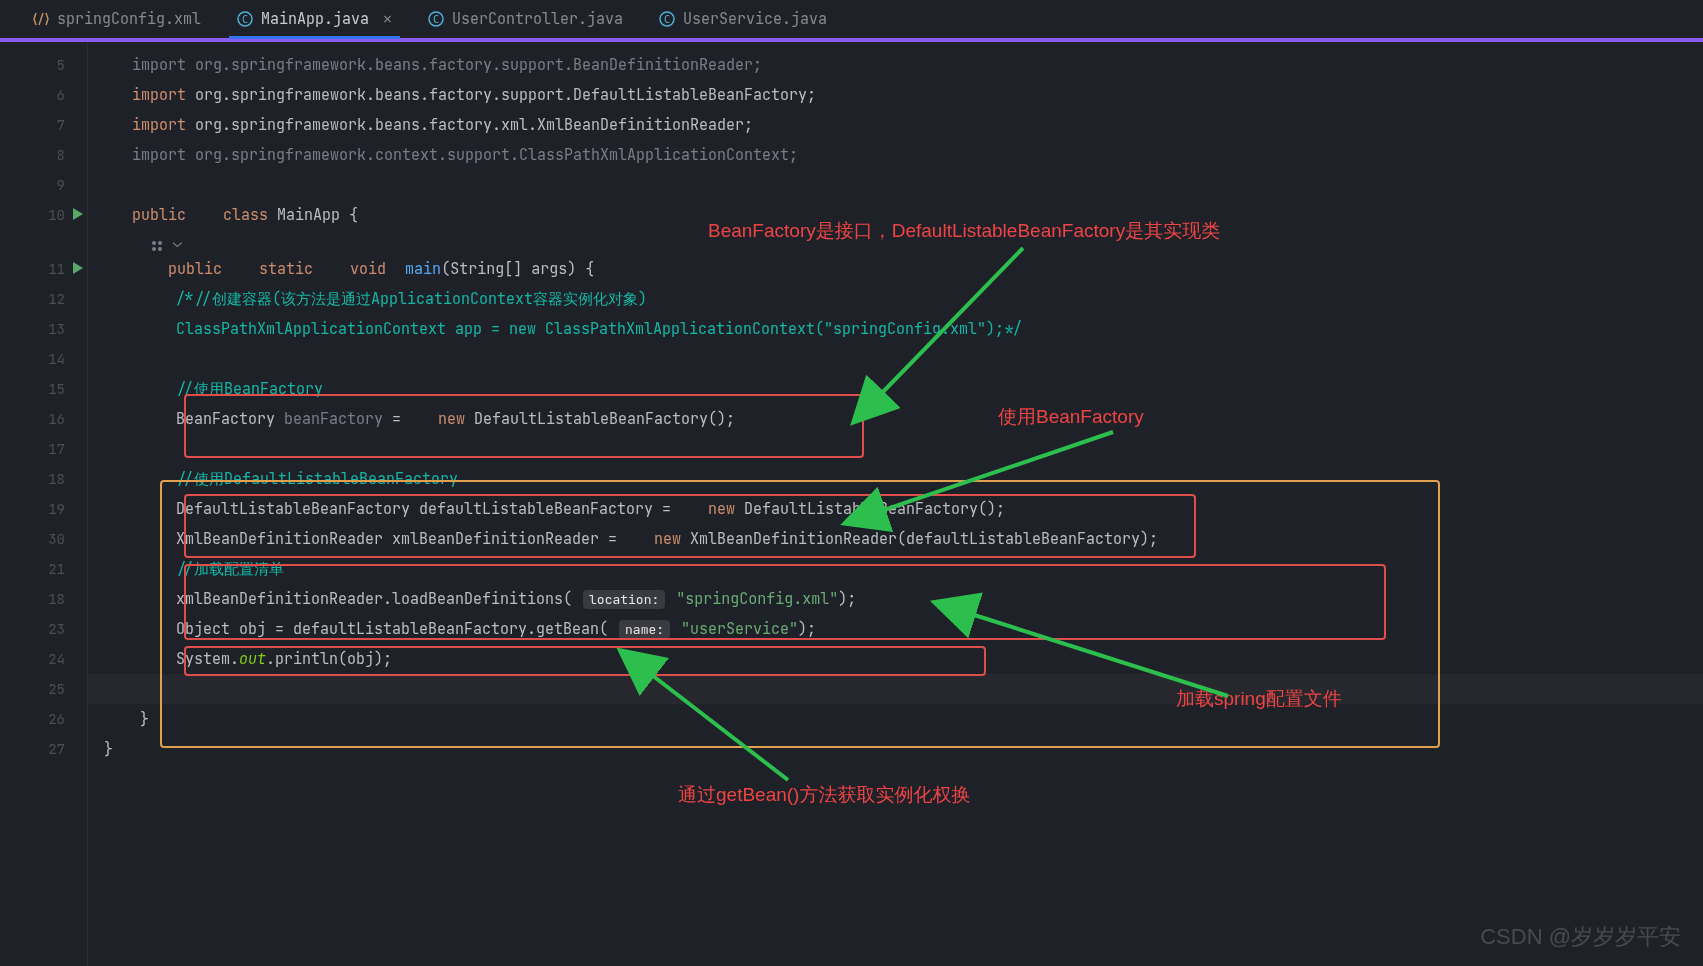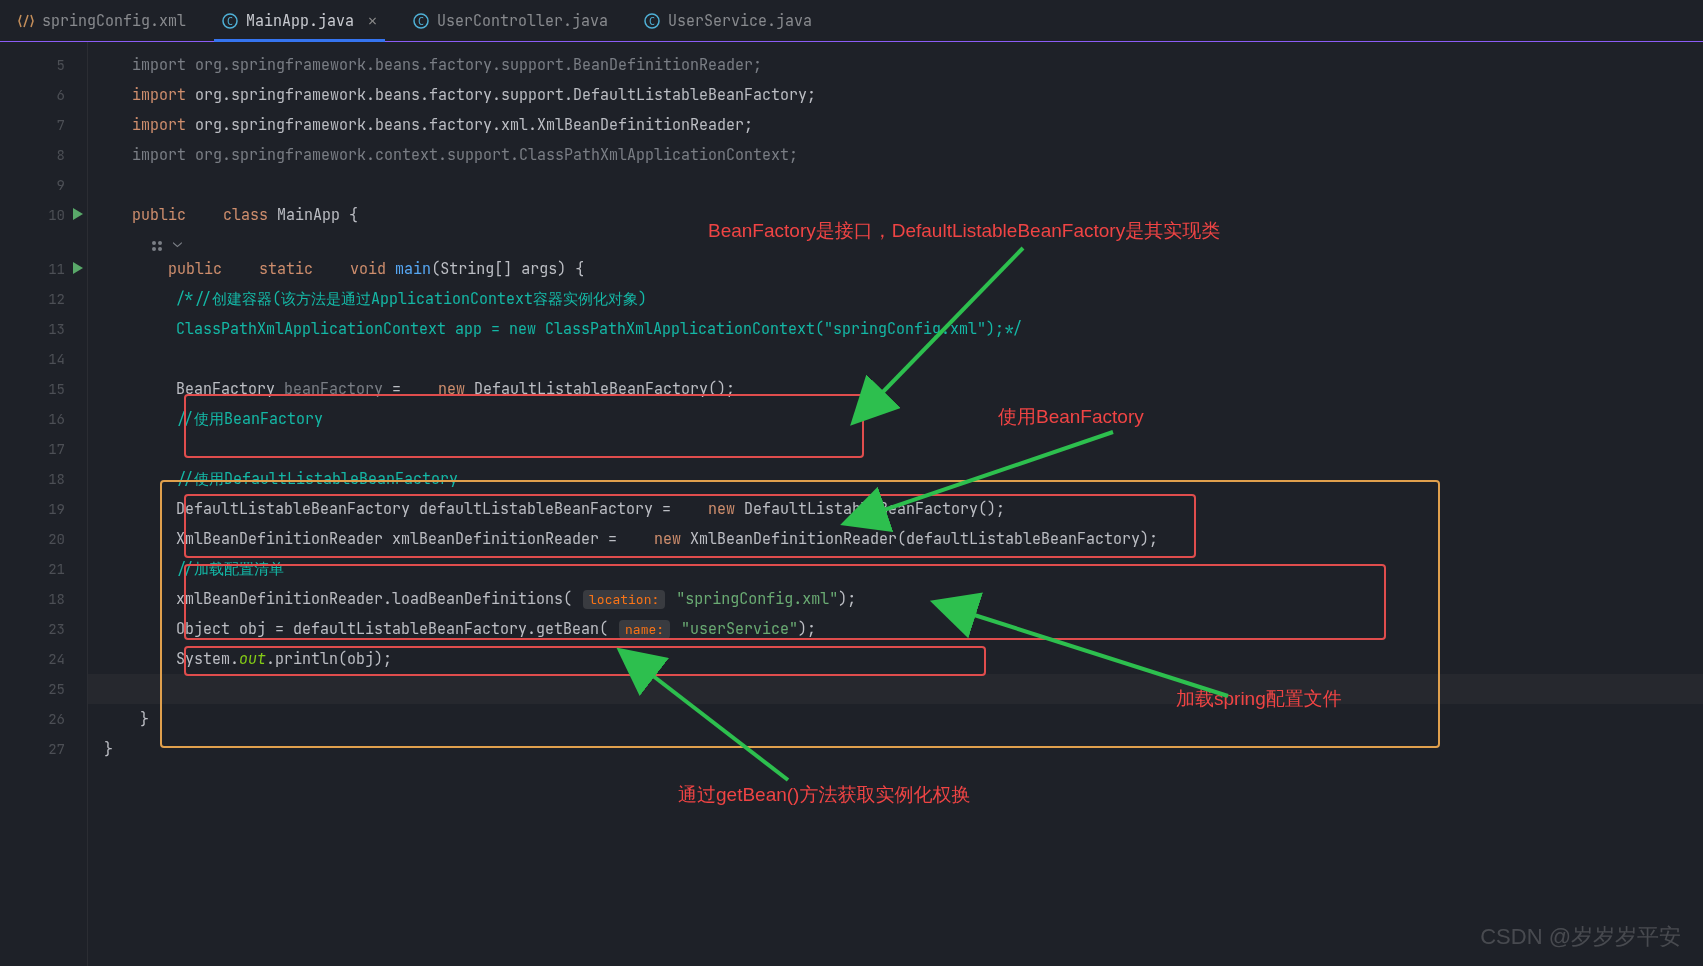--- a/index.html
+++ b/index.html
@@ -1,22 +1,22 @@
 <!DOCTYPE html>
 <html><head>
 <meta charset="utf-8">
 <style>
 * { margin:0; padding:0; box-sizing:border-box; }
 body {
   background:#1e2128; color:#bcbec4; font-family:"JetBrains Mono","Consolas",monospace;
   font-size:15px; width:1703px; height:966px; overflow:hidden; position:relative;
 }
 .tabs {
-  display:flex; background:#1e2128; border-bottom:1px solid #8b5cf6; height:42px;
-  padding-left:0; align-items:center;
+  display:flex; background:#1e2128; border-bottom:4px solid #8b5cf6; height:42px;
+  padding-left:15px; align-items:center;
 }
 .tab {
   display:flex; align-items:center; gap:8px; padding:0 18px; height:100%;
   color:#888a8e; cursor:pointer; position:relative;
 }
 .tab.active { color:#c9cbd1; }
 .tab.active::after {
   content:""; position:absolute; bottom:-1px; left:10px; right:10px; height:3px;
   background:#3574f0;
 }
@@ -33,27 +33,27 @@
   position:absolute; right:4px; top:8px; width:0; height:0;
   border-left:10px solid #59a869; border-top:6px solid transparent;
   border-bottom:6px solid transparent;
 }
 .code { position:relative; flex:1; padding-top:8px; }
 .line {
   height:30px; line-height:30px; padding-left:16px; white-space:pre;
   font-family:"JetBrains Mono","Consolas",monospace;
 }
 .kw { color:#cf8e6d;margin-left:28px; }
-.fn { color:#56a8f5; }
+.fn { color:#56a8f5;margin-left:10px; }
 .str { color:#6aab73; }
 .cm { color:#14b8a6; }
 .dim { color:#7a7e85; }
 .field { color:#84cc16; font-style:italic; }
 .hint {
-  background:#393b40; color:#f97316; border-radius:4px; padding:1px 6px;
+  background:#393b40; color:#e5e5e5; border-radius:4px; padding:1px 6px;
   font-size:13px; margin:0 2px;
 }
 .inlay-icon {
   display:inline-block; width:14px; height:14px; vertical-align:middle;
   color:#7a7e85;
 }
 .caret-line { background:#26282e; }
 .box {
   position:absolute; border:2px solid; border-radius:4px; pointer-events:none;
 }
@@ -114,21 +114,21 @@
     <div class="gutter-row" style="height:24px;line-height:24px"></div>
     <div class="gutter-row">11<span class="run-icon"></span></div>
     <div class="gutter-row">12</div>
     <div class="gutter-row">13</div>
     <div class="gutter-row">14</div>
     <div class="gutter-row">15</div>
     <div class="gutter-row">16</div>
     <div class="gutter-row">17</div>
     <div class="gutter-row">18</div>
     <div class="gutter-row">19</div>
-    <div class="gutter-row">20</div>
+    <div class="gutter-row">30</div>
     <div class="gutter-row">21</div>
     <div class="gutter-row">18</div>
     <div class="gutter-row">23</div>
     <div class="gutter-row">24</div>
     <div class="gutter-row">25</div>
     <div class="gutter-row">26</div>
     <div class="gutter-row">27</div>
   </div>
 
   <div class="code">
@@ -141,22 +141,22 @@
     <div class="line" style="height:24px;line-height:24px;padding-left:62px"><span class="inlay-icon"><svg width="14" height="14">
             <circle cx="4" cy="4" r="2" fill="#7a7e85"></circle>
             <circle cx="10" cy="4" r="2" fill="#7a7e85"></circle>
             <circle cx="4" cy="10" r="2" fill="#7a7e85"></circle>
             <circle cx="10" cy="10" r="2" fill="#7a7e85"></circle>
           </svg></span> <span class="dim">⌄</span></div>
     <div class="line">    <span class="kw">public</span> <span class="kw">static</span> <span class="kw">void</span> <span class="fn">main</span><span>(String[] args) {</span></div>
     <div class="line">        <span class="cm">/*//创建容器(该方法是通过ApplicationContext容器实例化对象)</span></div>
     <div class="line">        <span class="cm">ClassPathXmlApplicationContext app = </span><span class="cm">new</span><span class="cm"> ClassPathXmlApplicationContext(</span><span class="cm">"springConfig.xml"</span><span class="cm">);*/</span></div>
     <div class="line"></div>
+    <div class="line">        <span class="cm">//使用BeanFactory</span></div>
     <div class="line">        <span>BeanFactory </span><span class="dim">beanFactory</span><span> = </span><span class="kw">new</span><span> DefaultListableBeanFactory();</span></div>
-    <div class="line">        <span class="cm">//使用BeanFactory</span></div>
     <div class="line"></div>
     <div class="line">        <span class="cm">//使用DefaultListableBeanFactory</span></div>
     <div class="line">        <span>DefaultListableBeanFactory defaultListableBeanFactory = </span><span class="kw">new</span><span> DefaultListableBeanFactory();</span></div>
     <div class="line">        <span>XmlBeanDefinitionReader xmlBeanDefinitionReader = </span><span class="kw">new</span><span> XmlBeanDefinitionReader(defaultListableBeanFactory);</span></div>
     <div class="line">        <span class="cm">//加载配置清单</span></div>
     <div class="line">        <span>xmlBeanDefinitionReader.loadBeanDefinitions( </span><span class="hint">location:</span> <span class="str">"springConfig.xml"</span><span>);</span></div>
     <div class="line">        <span>Object obj = defaultListableBeanFactory.getBean( </span><span class="hint">name:</span> <span class="str">"userService"</span><span>);</span></div>
     <div class="line">        <span>System.</span><span class="field">out</span><span>.println(obj);</span></div>
     <div class="line caret-line">        </div>
     <div class="line">    <span>}</span></div>

